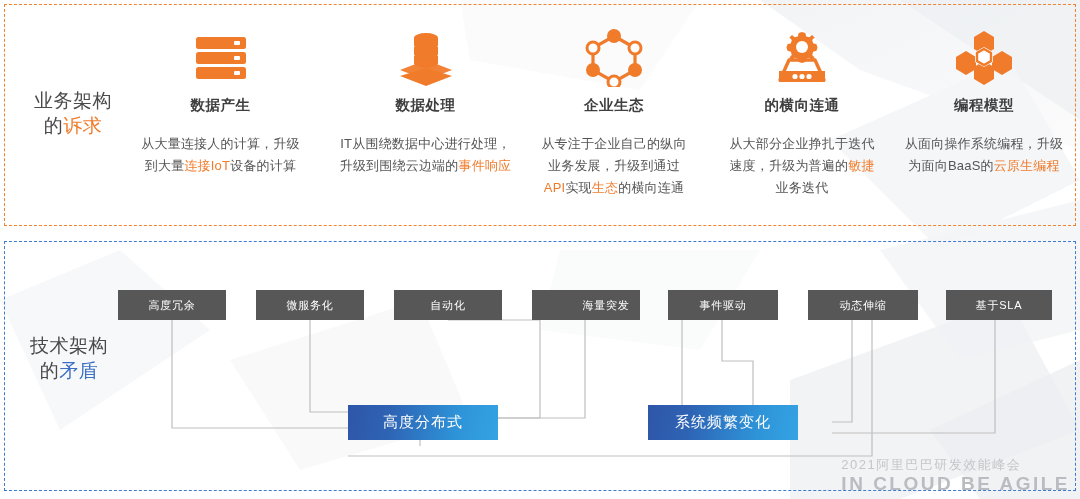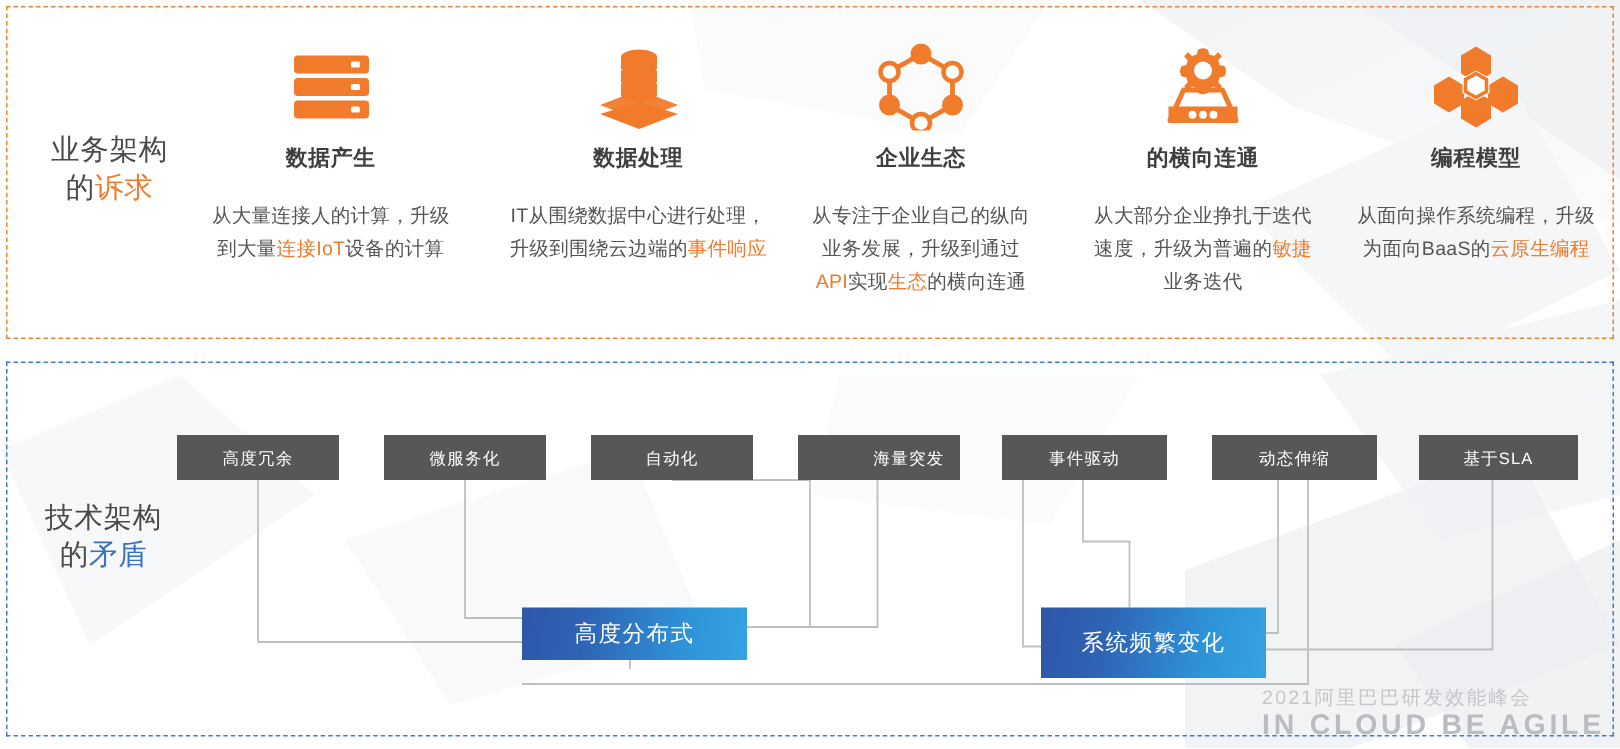--- a/index.html
+++ b/index.html
@@ -285,21 +285,21 @@
     </svg>
     <div id="tech-boxes">
         <div class="gray-box" style="left: 118px; width: 108px; top: 49px; height: 30px;">高度冗余</div>
         <div class="gray-box" style="left: 256px; width: 108px; top: 49px; height: 30px;">微服务化</div>
         <div class="gray-box" style="left: 394px; width: 108px; top: 49px; height: 30px;">自动化</div>
         <div class="gray-box" style="left: 532px; width: 108px; top: 49px; height: 30px; padding-left: 40px;">海量突发</div>
         <div class="gray-box" style="left: 668px; width: 110px; top: 49px; height: 30px;">事件驱动</div>
         <div class="gray-box" style="left: 808px; width: 110px; top: 49px; height: 30px;">动态伸缩</div>
         <div class="gray-box" style="left: 946px; width: 106px; top: 49px; height: 30px;">基于SLA</div>
         <div class="blue-box" style="left: 348px; width: 150px; top: 164px; height: 35px;">高度分布式</div>
-        <div class="blue-box" style="left: 694px; width: 150px; top: 164px; height: 47px;">系统频繁变化</div>
+        <div class="blue-box" style="left: 648px; width: 150px; top: 164px; height: 35px;">系统频繁变化</div>
       </div>
   </div>
 
   <div id="footer-brand">
     <div id="brand-cn">2021阿里巴巴研发效能峰会</div>
     <div id="brand-en">IN CLOUD BE AGILE</div>
   </div>
 
 </div>
 

